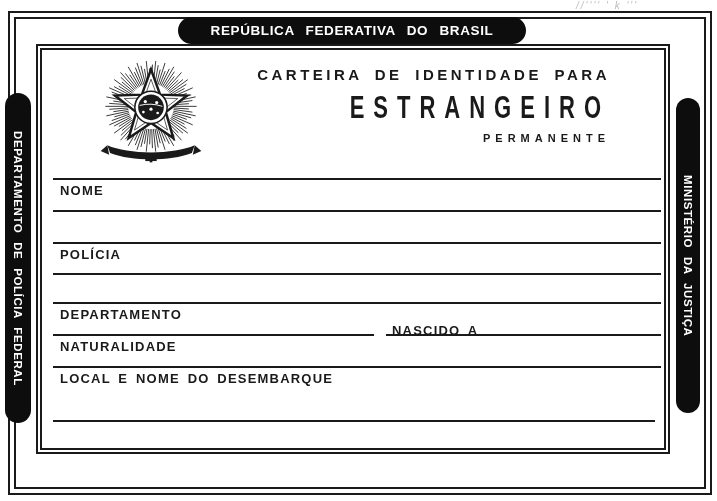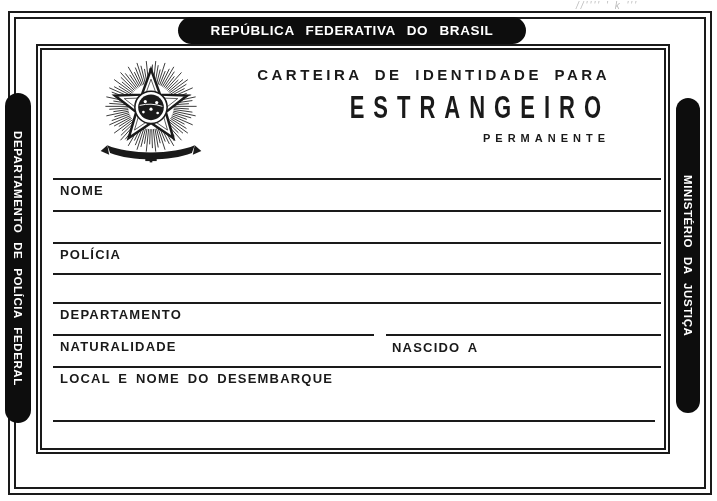--- a/index.html
+++ b/index.html
@@ -197,16 +197,16 @@
   <div class="rule" style="left:53px;top:302px;width:608px;"></div>
   <div class="rule" style="left:53px;top:334px;width:321px;"></div>
   <div class="rule" style="left:386px;top:334px;width:275px;"></div>
   <div class="rule" style="left:53px;top:366px;width:608px;"></div>
   <div class="rule" style="left:53px;top:420px;width:602px;"></div>
 
   <div class="label" style="left:60px;top:183px;">NOME</div>
   <div class="label" style="left:60px;top:247px;">POLÍCIA</div>
   <div class="label" style="left:60px;top:307px;">DEPARTAMENTO</div>
   <div class="label" style="left:60px;top:339px;">NATURALIDADE</div>
-  <div class="label" style="left:392px;top:340px;">NASCIDO A</div>
+  <div class="label" style="left:392px;top:323px;">NASCIDO A</div>
   <div class="label" style="left:60px;top:371px;">LOCAL E NOME DO DESEMBARQUE</div>
 
 </div>
 
 </body></html>

